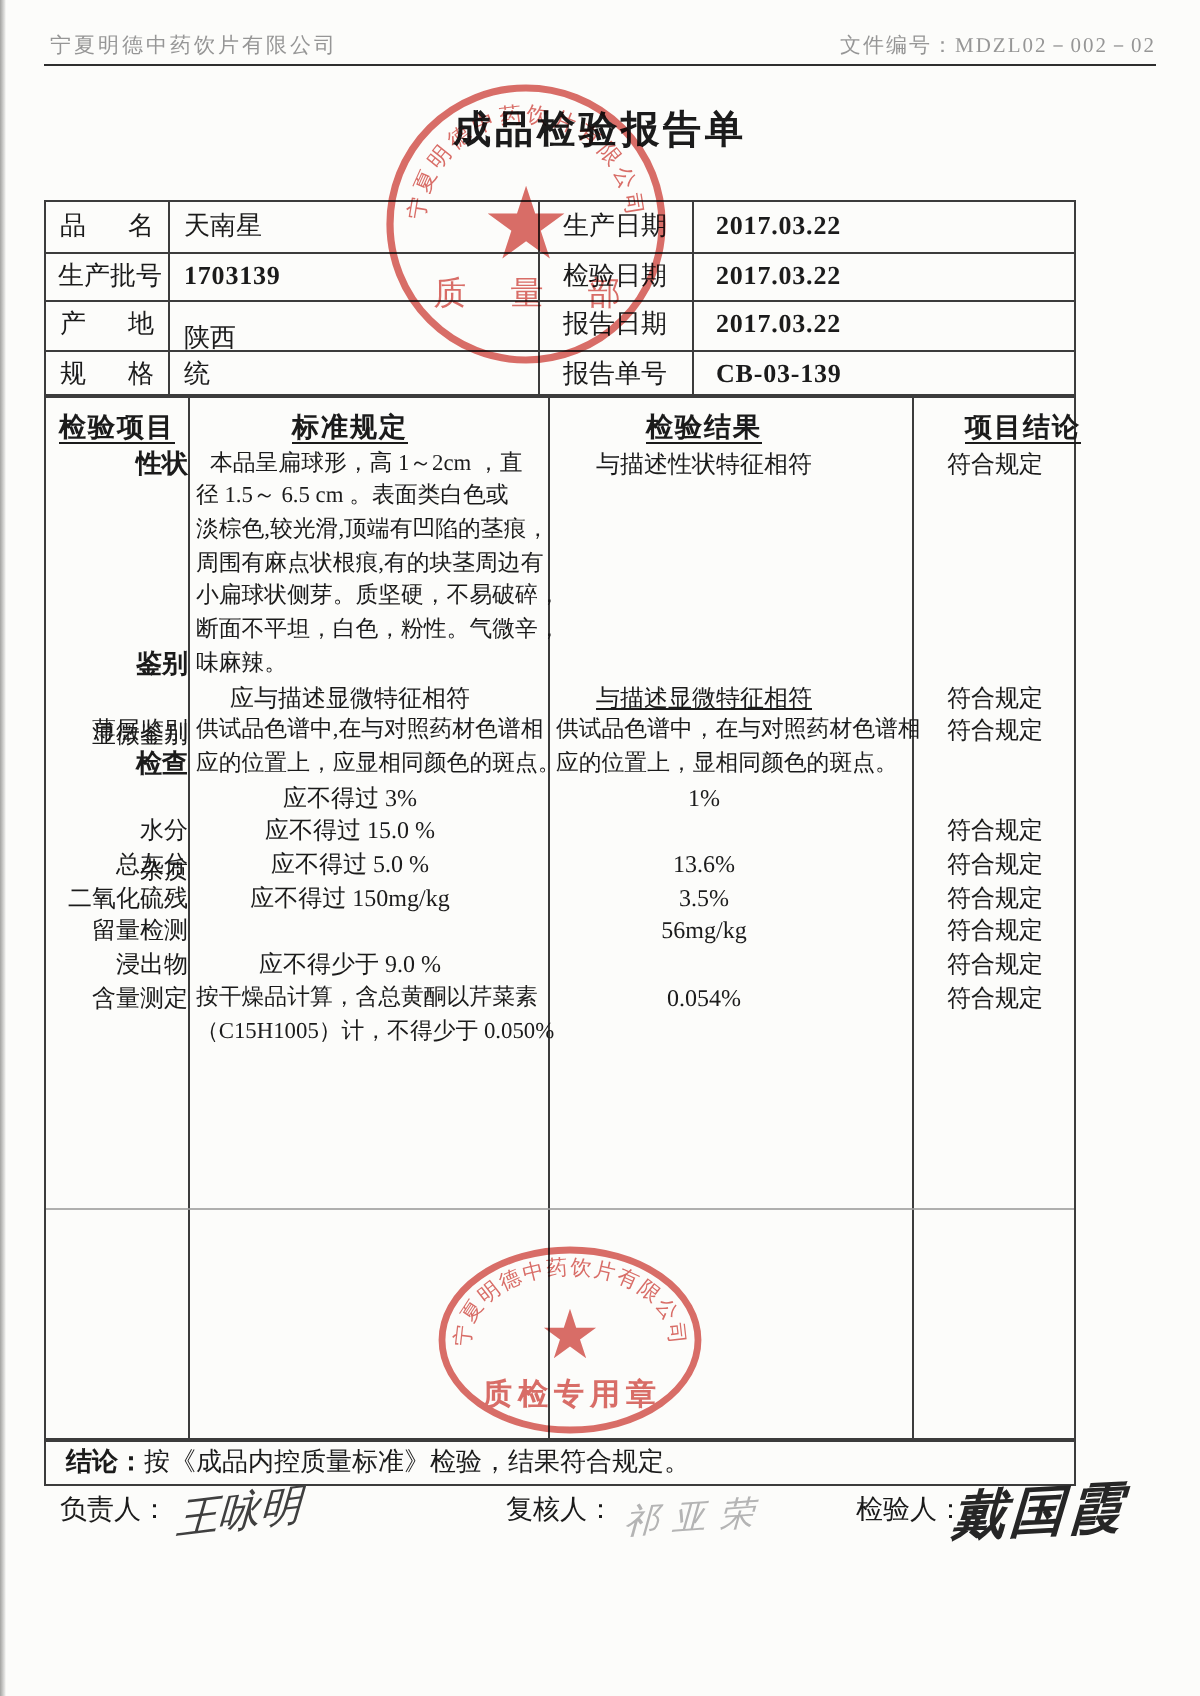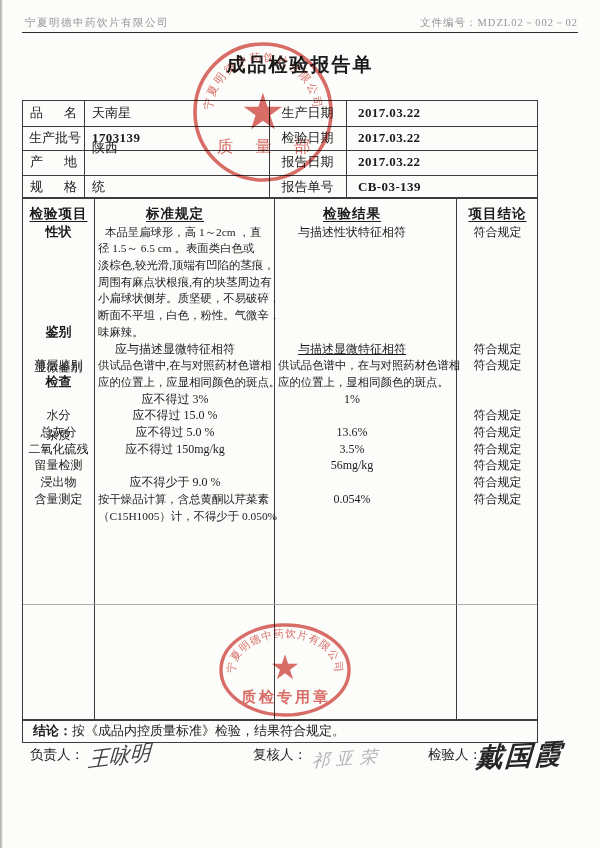--- a/index.html
+++ b/index.html
@@ -36,21 +36,21 @@
   
   .main{position:absolute;left:22px;top:198px;width:516px;height:522px;
     border:1.4px solid #3c3c3c;box-sizing:border-box;}
   .main .vline{position:absolute;top:0;height:100%;border-left:1.3px solid #3c3c3c;}
   .main .faint{position:absolute;left:0;width:100%;top:405px;border-top:1px solid #9b9b9b;opacity:.8;}
   .mhead{position:absolute;top:5px;height:20px;line-height:20px;font-weight:700;
     font-size:13.5px;text-align:center;text-decoration:underline;text-underline-offset:3px;
     letter-spacing:1px;box-sizing:border-box;white-space:nowrap;}
   .mline{position:absolute;height:16.7px;line-height:16.7px;font-size:12px;
     white-space:nowrap;box-sizing:border-box;}
-  .c1{left:0;width:71px;text-align:center;}
+  .c1{left:0;width:71px;text-align:right;}
   .c1.ib{font-weight:700;font-size:13px;}
   .c2{left:71px;width:180px;text-align:center;padding-right:18px;}
   .c2.al{text-align:left;padding-right:0;padding-left:4px;font-size:11.4px;}
   .c2.ind{padding-left:11px;}
   .c3{left:251px;width:182px;text-align:center;padding-right:26px;}
   .c3.al{text-align:left;padding-right:0;padding-left:4px;font-size:11.4px;}
   .c4{left:433px;width:83px;text-align:center;}
   
   .concl{position:absolute;left:22px;top:720px;width:516px;height:23px;
     border:1.4px solid #3c3c3c;box-sizing:border-box;line-height:20px;
@@ -95,41 +95,41 @@
       <div class="icell lab2" style="top: 0px; left: 246px; width: 77px;">生产日期</div>
       <div class="icell val2" style="top: 0px; left: 323px; width: 193px;">2017.03.22</div>
       <div class="icell lab1 nojust" style="top: 24.5px; left: 0px; width: 61px;">生产批号</div>
       <div class="icell val1 b" style="top: 24.5px; left: 61px; width: 185px;">1703139</div>
       <div class="icell lab2" style="top: 24.5px; left: 246px; width: 77px;">检验日期</div>
       <div class="icell val2" style="top: 24.5px; left: 323px; width: 193px;">2017.03.22</div>
       <div class="icell lab1" style="top: 49px; left: 0px; width: 61px;">
         <span>产</span>
         <span>地</span>
       </div>
-      <div class="icell val1" style="top: 35px; left: 61px; width: 185px;">陕西</div>
+      <div class="icell val1" style="top: 56px; left: 61px; width: 185px;">陕西</div>
       <div class="icell lab2" style="top: 49px; left: 246px; width: 77px;">报告日期</div>
       <div class="icell val2" style="top: 49px; left: 323px; width: 193px;">2017.03.22</div>
       <div class="icell lab1" style="top: 73.5px; left: 0px; width: 61px;">
         <span>规</span>
         <span>格</span>
       </div>
       <div class="icell val1" style="top: 73.5px; left: 61px; width: 185px;">统</div>
       <div class="icell lab2" style="top: 73.5px; left: 246px; width: 77px;">报告单号</div>
       <div class="icell val2" style="top: 73.5px; left: 323px; width: 193px;">CB-03-139</div>
     </div>
 
   <div class="main" id="main-table">
     <div class="vline" style="left:71px"></div>
     <div class="vline" style="left:251px"></div>
     <div class="vline" style="left:433px"></div>
     <div class="faint"></div>
   <div class="mhead" style="left: 0px; width: 71px; padding-right: 0px;">检验项目</div>
       <div class="mhead" style="left: 71px; width: 180px; padding-right: 18px;">标准规定</div>
       <div class="mhead" style="left: 251px; width: 182px; padding-right: 26px;">检验结果</div>
-      <div class="mhead" style="left: 433px; width: 83px; padding-right: 0px;">项目结论</div>
+      <div class="mhead" style="left: 447px; width: 83px; padding-right: 0px;">项目结论</div>
       <div class="mline c1 ib" style="top: 24.65px;">性状</div>
       <div class="mline c2 al ind" style="top: 24.65px;">本品呈扁球形，高 1～2cm ，直</div>
       <div class="mline c3" style="top: 24.65px;">与描述性状特征相符</div>
       <div class="mline c4" style="top: 24.65px;">符合规定</div>
       <div class="mline c2 al" style="top: 41.35px;">径 1.5～ 6.5 cm 。表面类白色或</div>
       <div class="mline c2 al" style="top: 58.05px;">淡棕色,较光滑,顶端有凹陷的茎痕，</div>
       <div class="mline c2 al" style="top: 74.75px;">周围有麻点状根痕,有的块茎周边有</div>
       <div class="mline c2 al" style="top: 91.45px;">小扁球状侧芽。质坚硬，不易破碎，</div>
       <div class="mline c2 al" style="top: 108.15px;">断面不平坦，白色，粉性。气微辛，</div>
       <div class="mline c1 ib" style="top: 124.85px;">鉴别</div>

